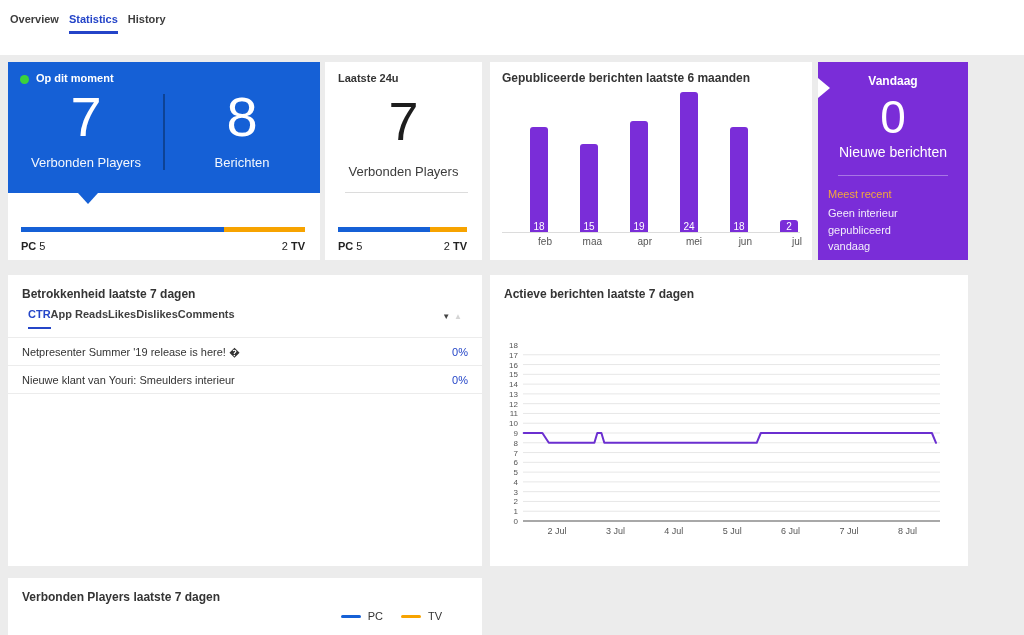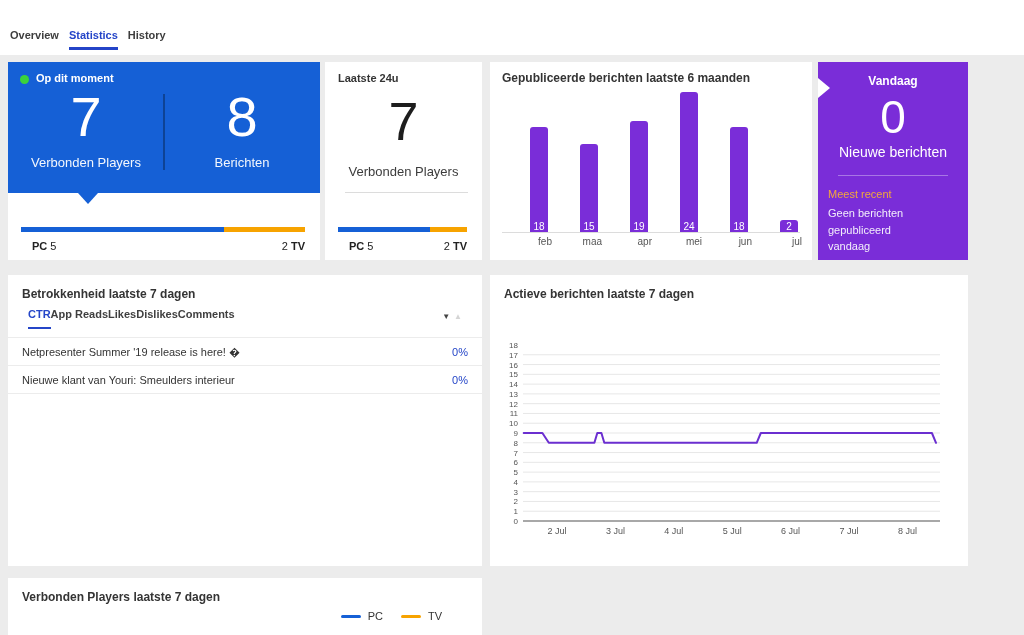--- a/index.html
+++ b/index.html
@@ -1,20 +1,20 @@
 <!DOCTYPE html>
 <html><head>
 <meta charset="utf-8">
 <style>
   html,body{margin:0;padding:0;}
   .stage{position:relative;width:1024px;height:635px;background:#ffffff;
          font-family:"Liberation Sans",sans-serif;overflow:hidden;}
   
   .topnav{position:absolute;left:10px;top:13px;display:flex;gap:10px;}
-  .nav-item{font-size:11px;font-weight:bold;color:#3d3d3d;padding-bottom:6px;cursor:pointer;border-bottom:3px solid transparent;margin-top:16px;}
+  .nav-item{font-size:11px;font-weight:bold;color:#3d3d3d;padding-bottom:6px;cursor:pointer;border-bottom:3px solid transparent;}
   .nav-item.active{color:#2444C8;border-bottom-color:#2444C8;}
   
   .main{position:absolute;left:0;top:55px;width:1024px;height:580px;background:#ececec;}
   .card{position:absolute;background:#ffffff;}
   
   #card-now{left:8px;top:7px;width:312px;height:198px;}
   .now-blue{position:absolute;left:0;top:0;right:0;height:131px;background:#1560D6;color:#fff;}
   .now-head{position:absolute;left:12px;top:10px;display:flex;align-items:flex-end;gap:7px;}
   .dot{width:9px;height:9px;border-radius:50%;background:#3BD23B;}
   .now-title{font-size:11px;font-weight:bold;color:#fff;}
@@ -22,21 +22,21 @@
   .now-col{flex:1;text-align:center;}
   .big-num{font-size:56px;font-weight:300;line-height:1.05;}
   .now-lab{font-size:13px;margin-top:8px;color:rgba(255,255,255,.95);}
   .vdiv{position:absolute;left:155px;top:32px;width:2px;height:76px;background:rgba(0,0,0,.3);}
   .notch-down{position:absolute;left:70px;top:131px;width:0;height:0;
               border-left:10px solid transparent;border-right:10px solid transparent;border-top:11px solid #1560D6;}
   
   .pbar{position:absolute;left:13px;right:15px;top:165px;height:5px;display:flex;}
   .pbar .seg-pc{background:#1560D6;}
   .pbar .seg-tv{background:#F7A300;}
-  .pbar-labels{position:absolute;left:24px;right:15px;top:178px;display:flex;justify-content:space-between;
+  .pbar-labels{position:absolute;left:13px;right:15px;top:178px;display:flex;justify-content:space-between;
                font-size:11px;color:#222;}
   .pbar-labels b{font-weight:bold;margin:0 3px 0 0;}
   .pbar-labels .right b{margin:0 0 0 3px;}
   
   #card-24u{left:325px;top:7px;width:157px;height:198px;}
   .card-title{position:absolute;left:13px;top:10px;font-size:11px;font-weight:bold;color:#343434;}
   .c24-num{position:absolute;left:0;right:0;top:28px;text-align:center;font-size:54px;font-weight:300;color:#1d1d1d;}
   .c24-lab{position:absolute;left:0;right:0;top:102px;text-align:center;font-size:13px;color:#3c3c3c;}
   .c24-div{position:absolute;left:20px;right:14px;top:130px;height:1px;background:#dcdcdc;}
   
@@ -171,21 +171,21 @@
     </div>
 
     <div class="card" id="card-today">
       <div class="today-notch"></div>
       <div class="today-title">Vandaag</div>
       <div class="today-num">0</div>
       <div class="today-lab">Nieuwe berichten</div>
       <div class="today-div"></div>
       <div class="today-recent">Meest recent</div>
       <div class="today-lines">
-        <div>Geen berichten gepubliceerd</div>
+        <div>Geen interieur gepubliceerd</div>
         <div>vandaag</div>
       </div>
     </div>
 
     <div class="card" id="card-engage">
       <div class="engage-title">Betrokkenheid laatste 7 dagen</div>
       <div class="tabs">
           <span class="tab active">CTR</span>
           <span class="tab">App Reads</span>
           <span class="tab">Likes</span>

